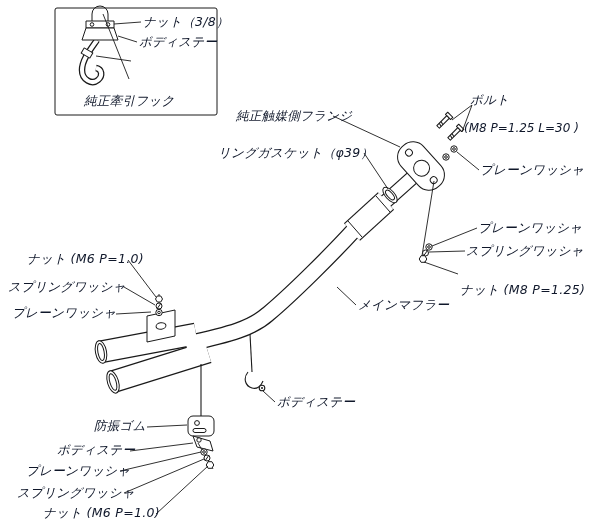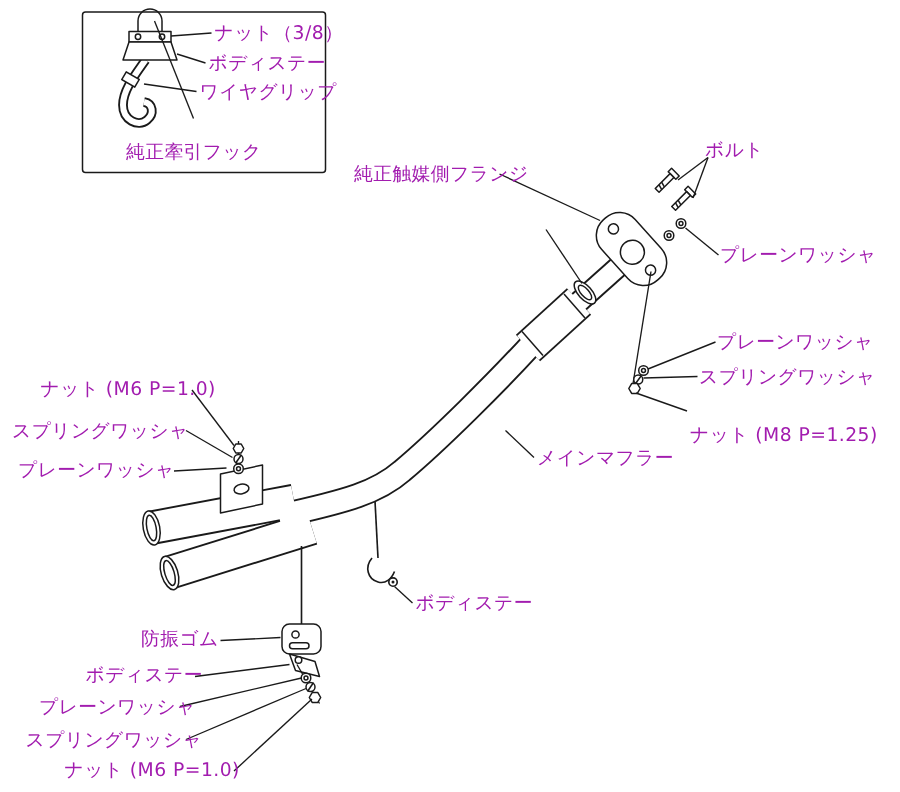--- a/index.html
+++ b/index.html
@@ -3,21 +3,21 @@
 <meta charset="utf-8">
 <style>
   html,body{margin:0;padding:0;background:#fff;}
   #stage{
     position:relative;width:600px;height:528px;background:#ffffff;
     font-family:"DejaVu Sans","Liberation Sans",sans-serif;color:#1a1a1a;overflow:hidden;
   }
   #art{position:absolute;left:0;top:0;}
   .lbl{
     position:absolute;font-size:12.5px;line-height:1.15;white-space:nowrap;
-    letter-spacing:.3px;color:#a21caf;
+    letter-spacing:.3px;color:#0f172a;font-style:italic;
   }
   .spec{font-size:12px;letter-spacing:0;}
 </style>
 </head>
 <body>
 
 <div id="stage">
 
   <svg id="art" width="600" height="528" viewBox="0 0 600 528" stroke-linejoin="round">
 
@@ -181,26 +181,27 @@
       <line x1="147" y1="427" x2="187" y2="425"></line>
       <line x1="130" y1="451" x2="193" y2="443"></line>
       <line x1="120" y1="471" x2="201" y2="452"></line>
       <line x1="124" y1="493" x2="204" y2="459"></line>
       <line x1="156" y1="514" x2="208" y2="466"></line>
     </g>
   </svg>
 
   <div class="lbl" style="left:143px;top:15px">ナット（3/8）</div>
   <div class="lbl" style="left:139px;top:35px">ボディステー</div>
-  <div class="lbl" style="left:133px;top:54px">ワイヤグリップ</div>
   <div class="lbl" style="left:236px;top:109px">純正触媒側フランジ</div>
 
   <div class="lbl" style="left:84px;top:94px">純正牽引フック</div>
   <div class="lbl" style="left:470px;top:93px">ボルト</div>
+  <div class="lbl spec" style="left:464px;top:122px">(M8 P=1.25 L=30 )</div>
   <div class="lbl" style="left:480px;top:163px">プレーンワッシャ</div>
+  <div class="lbl" style="left:218px;top:146px">リングガスケット（φ39）</div>
   <div class="lbl" style="left:478px;top:221px">プレーンワッシャ</div>
   <div class="lbl" style="left:466px;top:244px">スプリングワッシャ</div>
   <div class="lbl" style="left:460px;top:283px">ナット (M8 P=1.25)</div>
   <div class="lbl" style="left:358px;top:298px">メインマフラー</div>
   <div class="lbl" style="left:27px;top:252px">ナット (M6 P=1.0)</div>
   <div class="lbl" style="left:8px;top:280px">スプリングワッシャ</div>
   <div class="lbl" style="left:12px;top:306px">プレーンワッシャ</div>
   <div class="lbl" style="left:277px;top:395px">ボディステー</div>
   <div class="lbl" style="left:94px;top:419px">防振ゴム</div>
   <div class="lbl" style="left:57px;top:443px">ボディステー</div>

